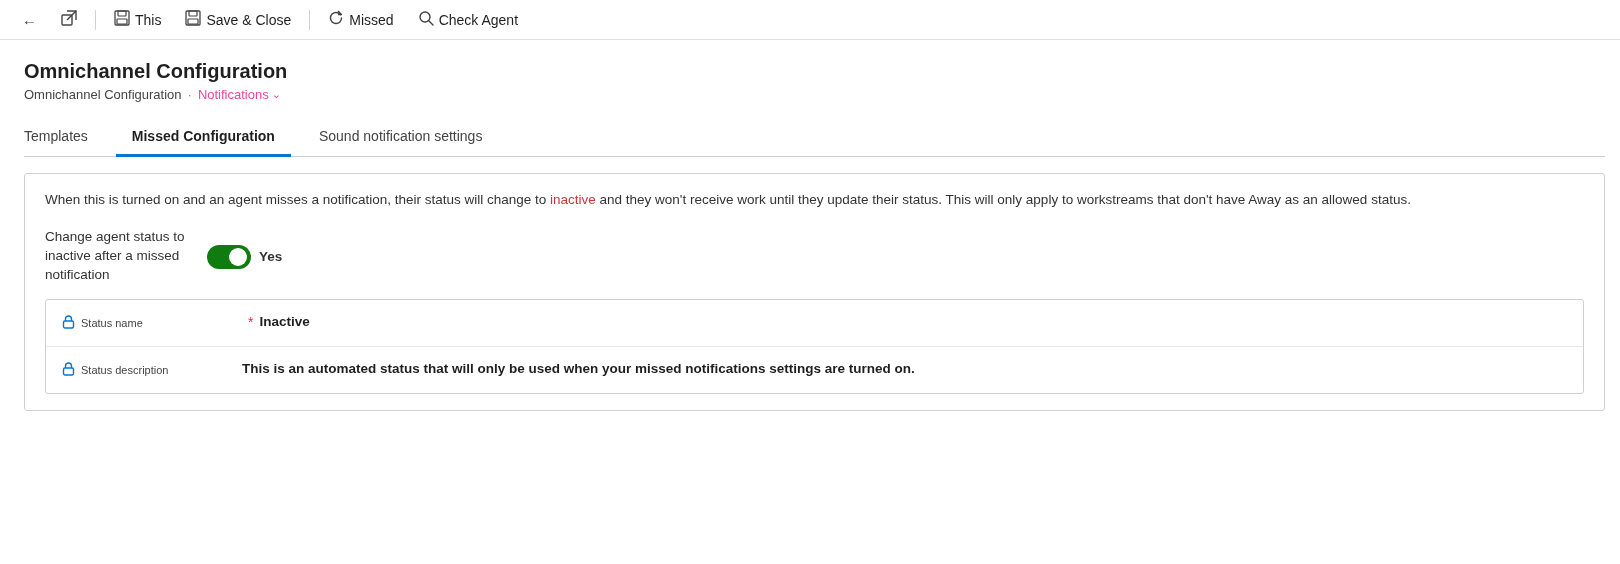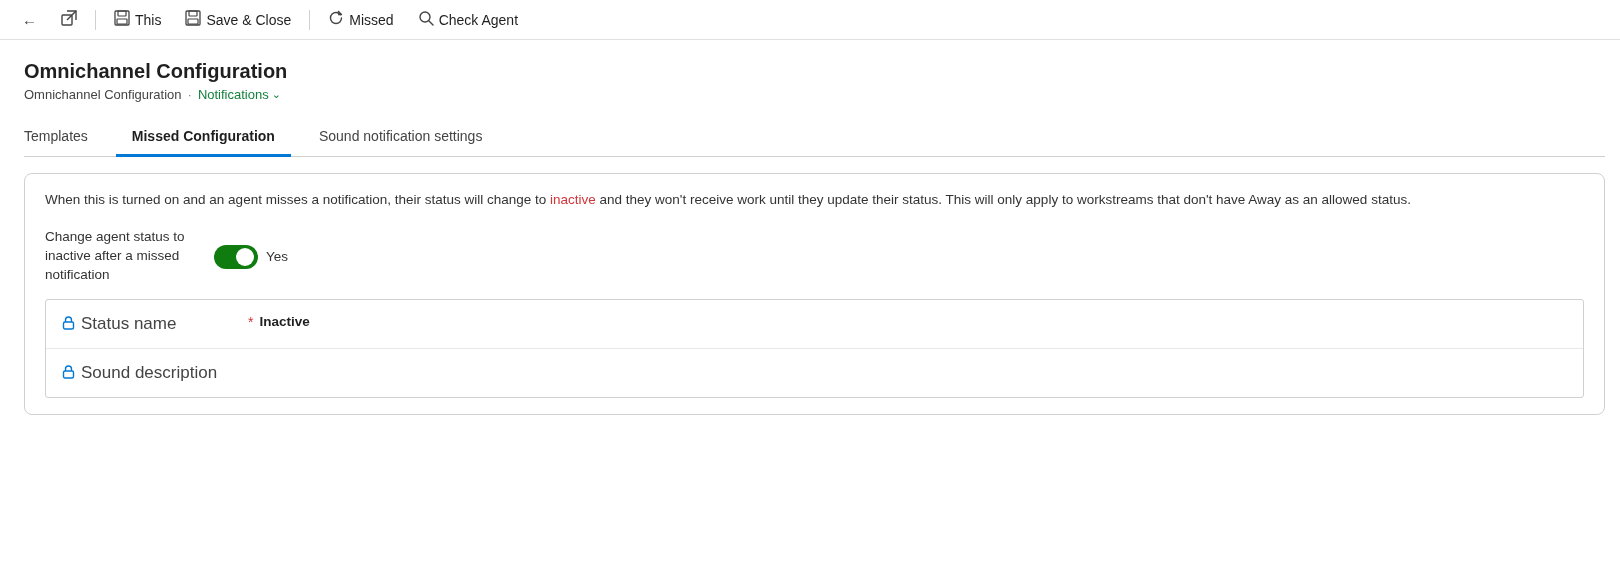--- a/index.html
+++ b/index.html
@@ -63,21 +63,21 @@
       font-size: 13px;
       color: #444;
       margin-bottom: 18px;
     }
     .breadcrumb-sep { color: #888; }
     .breadcrumb-current {
       display: flex;
       align-items: center;
       gap: 3px;
       cursor: pointer;
-      color: #15803d;
+      color: #ec4899;
     }
     .chevron-down { font-size: 11px; }
 
     
     .tabs {
       display: flex;
       align-items: flex-end;
       border-bottom: 1px solid #d0d0d0;
       gap: 12px;
       margin-bottom: 16px;
@@ -94,39 +94,39 @@
     .tab:first-child { padding-left: 0; }
     .tab.active {
       font-weight: 600;
       color: #1f1f1f;
       border-bottom: 3px solid #0078d4;
     }
 
     
     .notice-box {
       border: 1px solid #d0d0d0;
-      border-radius: 8px;
+      border-radius: 3px;
       padding: 16px 20px;
       margin-bottom: 0;
     }
     .notice-text {
       font-size: 13.5px;
       color: #333;
       line-height: 1.5;
       margin-bottom: 18px;
     }
     .notice-text .highlight {
       color: #d13438;
     }
 
     
     .toggle-row {
       display: flex;
       align-items: center;
-      gap: 9px;
+      gap: 2px;
     }
     .toggle-label {
       font-size: 13.5px;
       color: #333;
       line-height: 1.4;
       max-width: 160px;
     }
     .toggle-control {
       display: flex;
       align-items: center;
@@ -151,20 +151,21 @@
       left: 22px;
       width: 18px;
       height: 18px;
       background: #fff;
       border-radius: 50%;
       transition: left 0.2s;
     }
     .toggle-value {
       font-size: 13.5px;
       color: #333;
+      font-weight: bold;
     }
 
     
     .status-table {
       border: 1px solid #d0d0d0;
       border-radius: 3px;
       margin-top: 14px;
       overflow: hidden;
     }
     .status-row {
@@ -172,21 +173,21 @@
       align-items: flex-start;
       padding: 14px 16px;
       border-bottom: 1px solid #e8e8e8;
     }
     .status-row:last-child { border-bottom: none; }
     .status-field-label {
       display: flex;
       align-items: center;
       gap: 6px;
       min-width: 180px;
-      font-size: 17px;
+      font-size: 11px;
       color: #444;
     }
     .lock-icon {
       font-size: 13px;
       color: #0078d4;
     }
     .required-star {
       color: #d13438;
       font-size: 14px;
       margin: 0 6px;
@@ -317,19 +318,20 @@
         <span class="status-field-value">Inactive</span>
       </div>
       <div class="status-row">
         <div class="status-field-label">
           <span class="lock-icon">
             <svg width="13" height="15" viewBox="0 0 13 15" fill="none">
                 <rect x="1.5" y="7" width="10" height="7" rx="1.5" stroke="#0078d4" stroke-width="1.4"></rect>
                 <path d="M3.5 7V5a3 3 0 1 1 6 0v2" stroke="#0078d4" stroke-width="1.4"></path>
               </svg>
           </span>
-          <span>Sound description</span>
+          <span>Status description</span>
         </div>
+        <span class="status-desc-value">This is an automated status that will only be used when your missed notifications settings are turned on.</span>
       </div>
     </div>
   </div>
 
 </div>
 
 </body></html>

